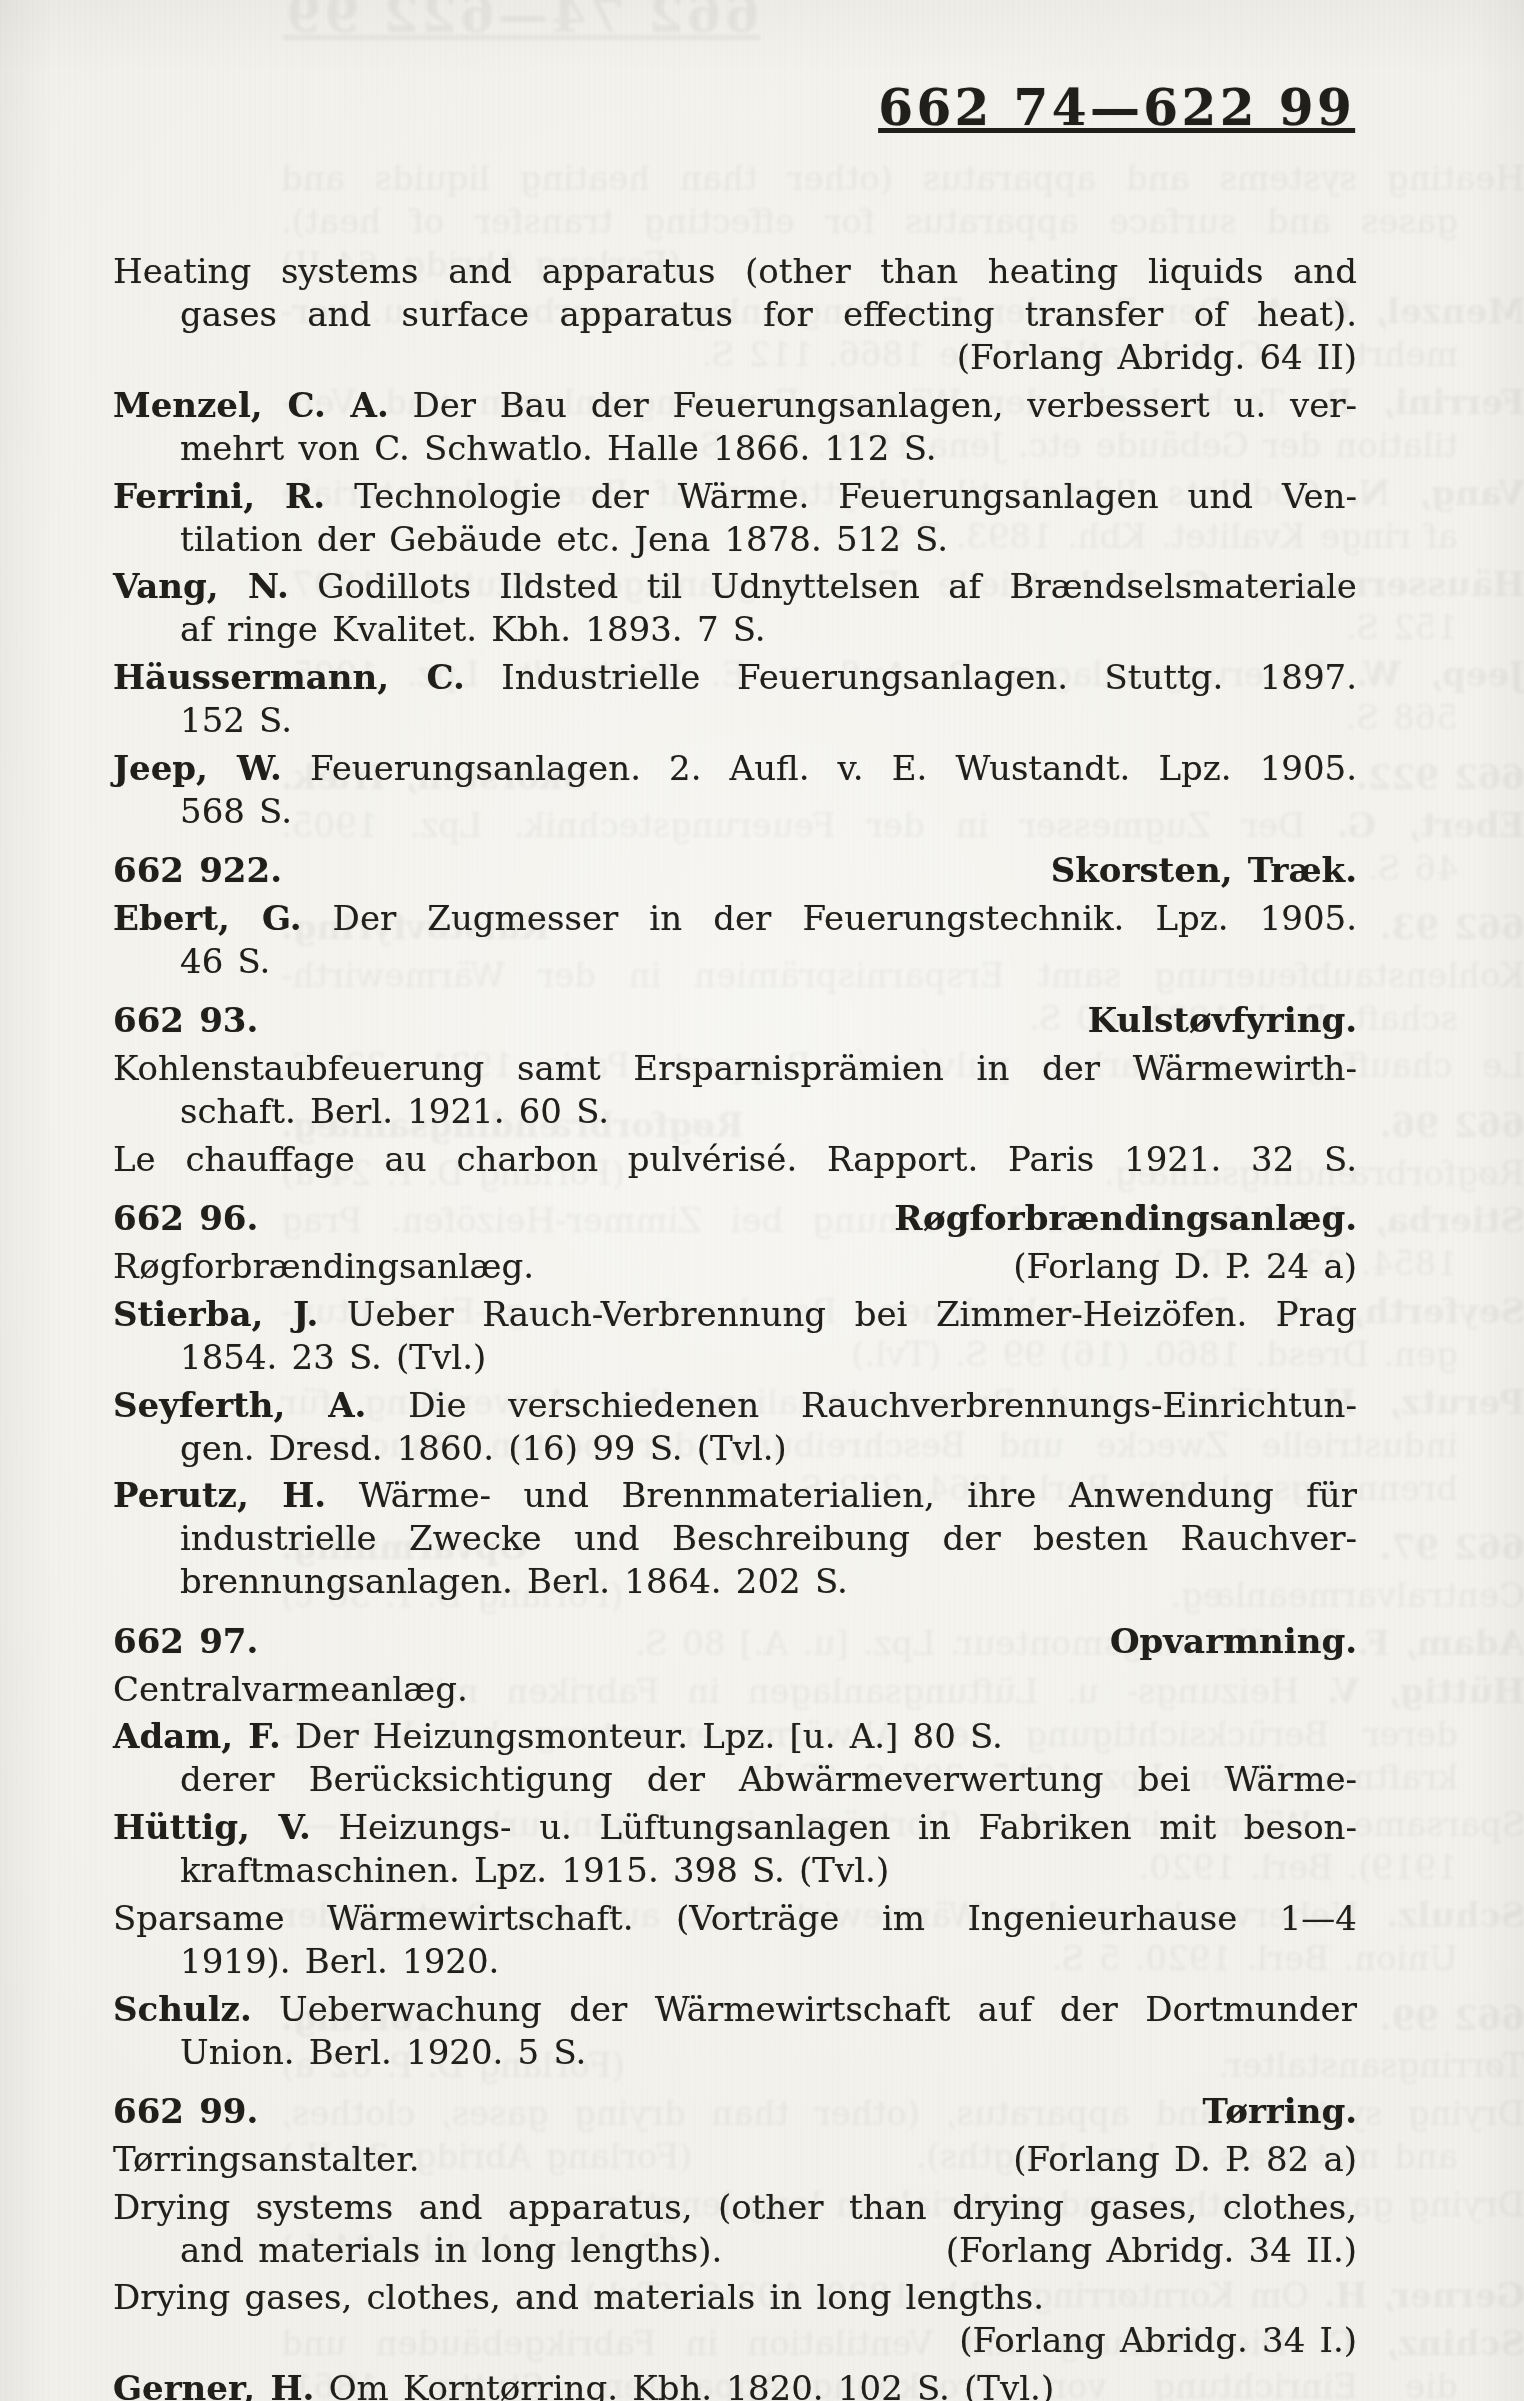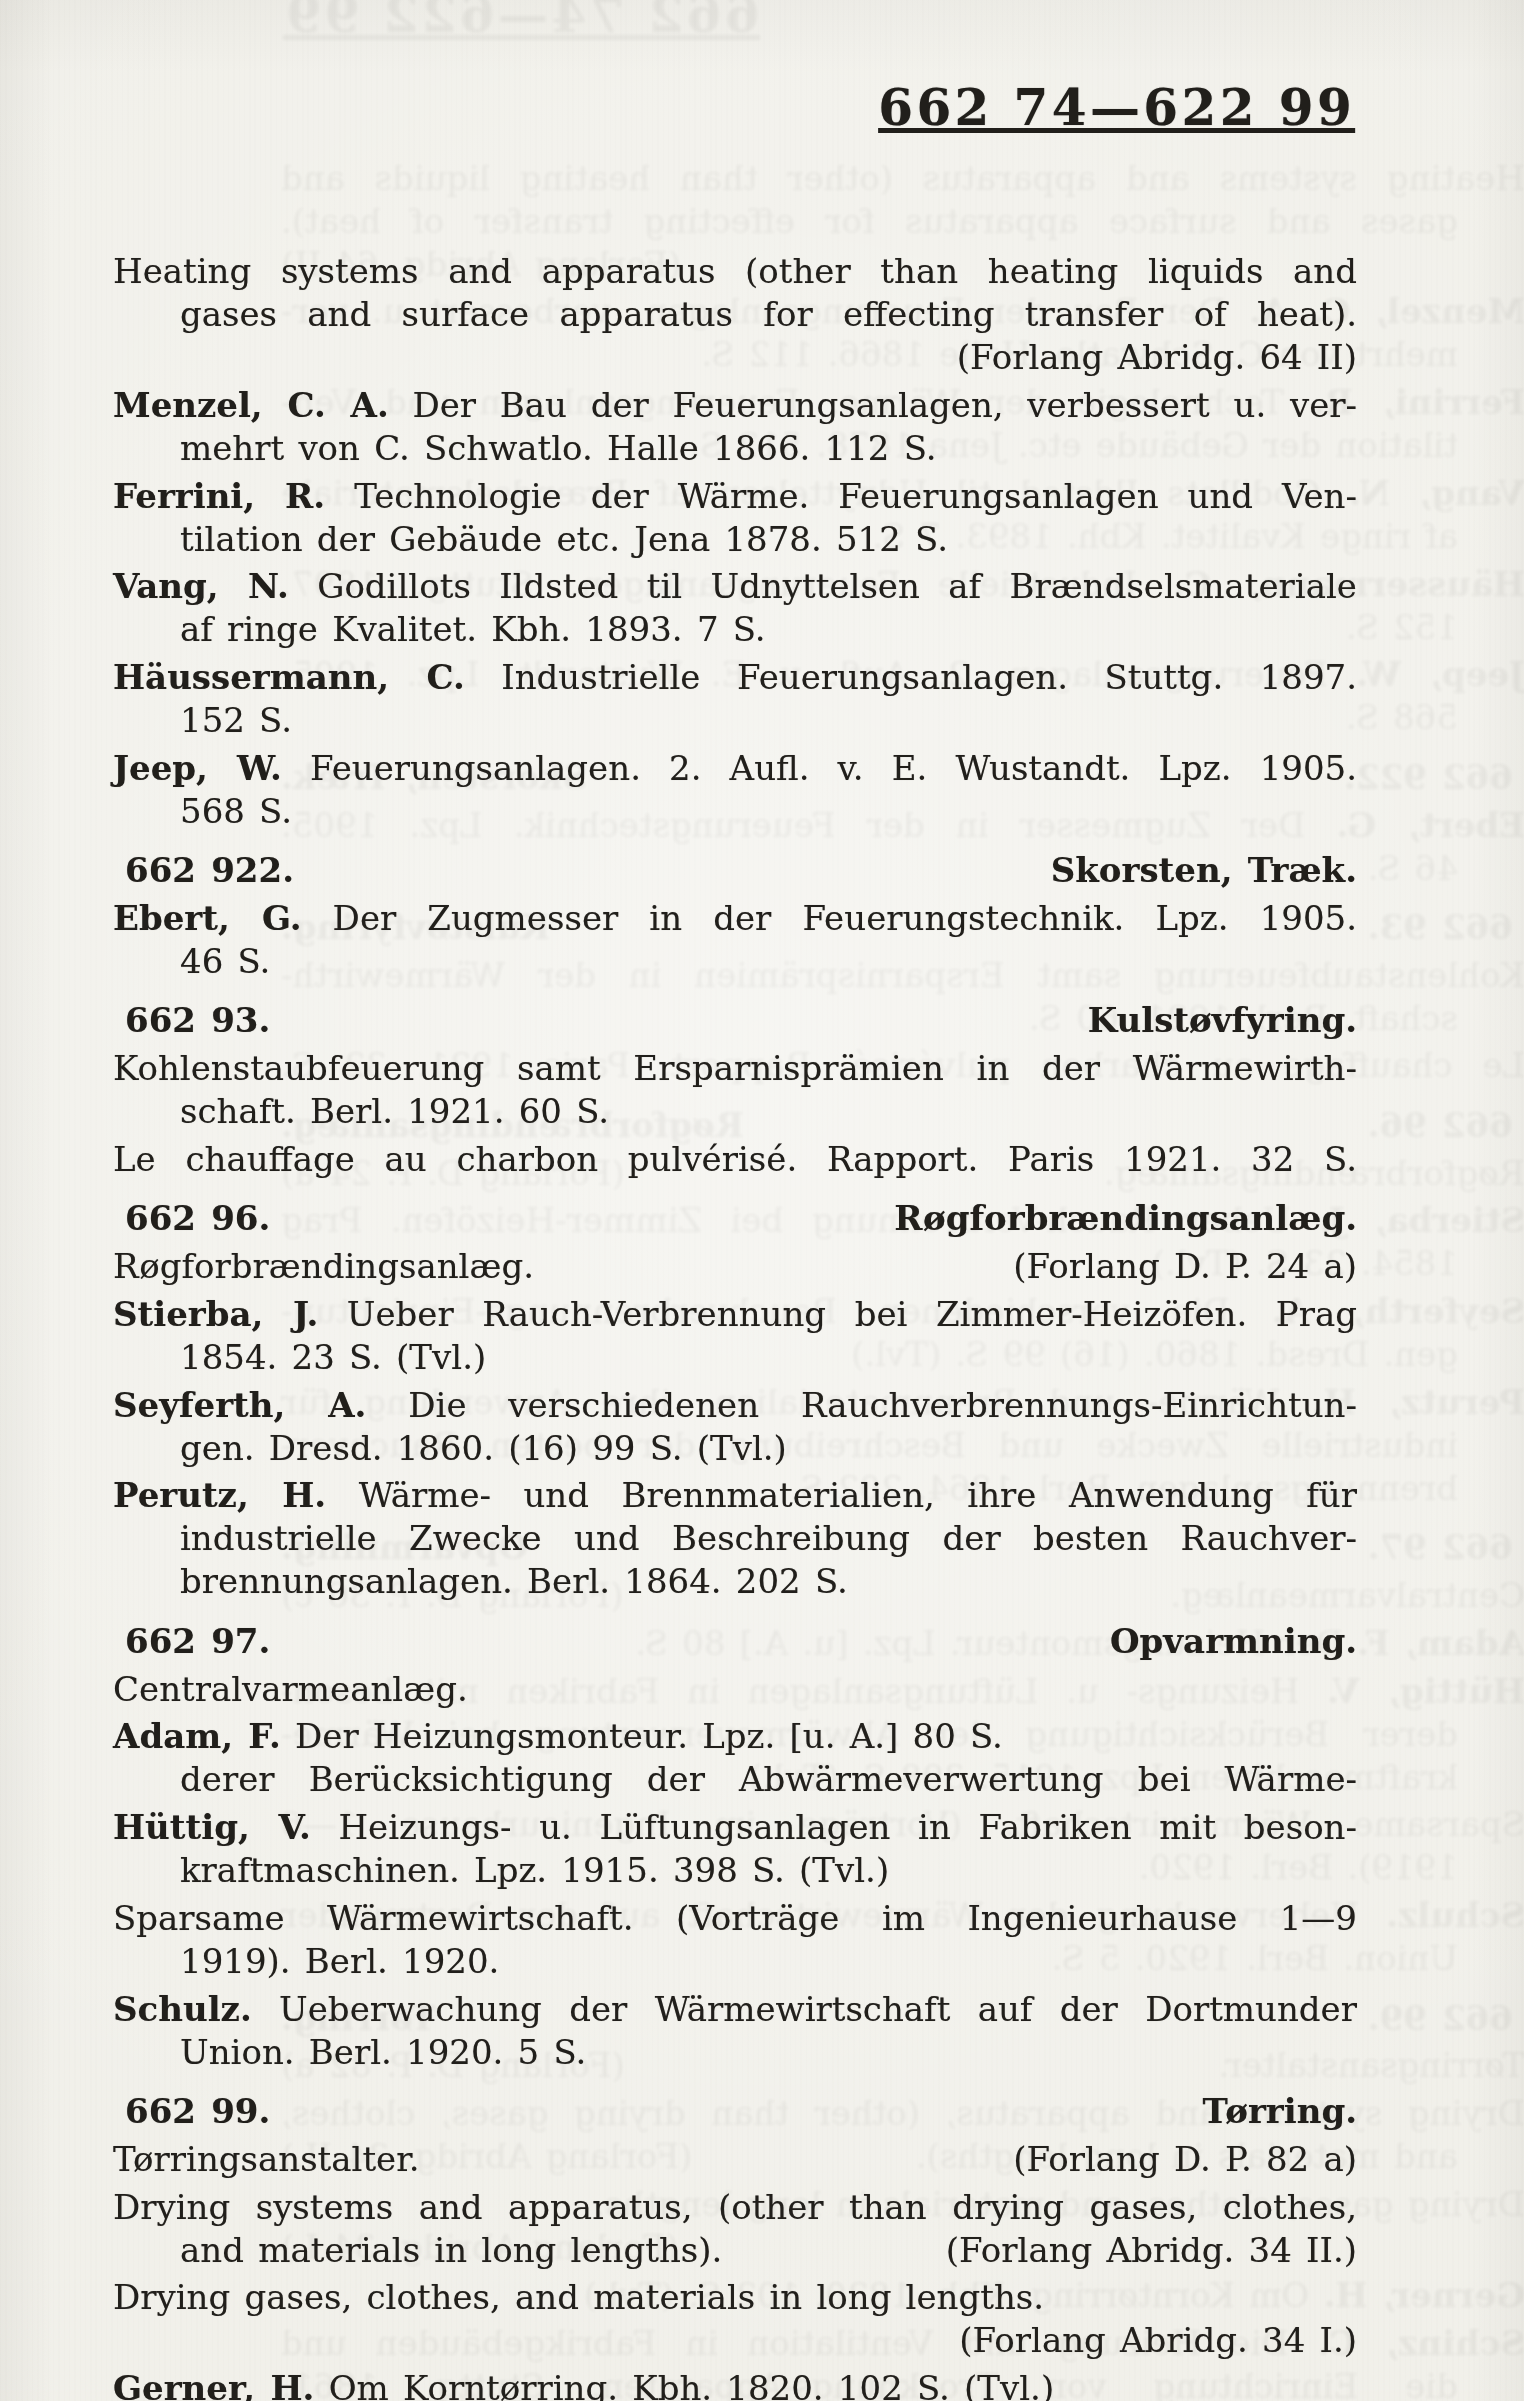--- a/index.html
+++ b/index.html
@@ -50,21 +50,21 @@
     text-shadow: 0 0 0.7px rgba(25,22,18,0.38);
     white-space: normal;
   }
   .indent { padding-left: 67px; }
   .justify { text-align: justify; text-align-last: justify; }
   .right { text-align: right; }
   .split { display: flex; justify-content: space-between; align-items: baseline; }
   .split .ref { white-space: nowrap; padding-left: 29px; }
   .section { display: flex; justify-content: space-between; align-items: baseline; font-weight: 700; }
   .gap-entry { margin-top: 4.8px; }
-  .gap-section { margin-top: 16.3px; margin-bottom: 4.8px; margin-left: 12px; }
+  .gap-section { margin-top: 16.3px; margin-bottom: 4.8px; }
   .b { font-weight: 700; margin-top: 40px; }
 </style>
 </head>
 <body>
 
 <div class="page">
   <div class="ghost" id="ghost" aria-hidden="true">
       <div class="content" style="position: static;">
     <div class="running-head">662 74—622 99</div>
     <div class="body">
@@ -195,21 +195,21 @@
           <span class="code">662 97.</span>
           <span class="title">Opvarmning.</span>
         </div>
         <div class="line split gap-entry">
           <span><span>Centralvarmeanlæg.</span></span>
         </div>
         <div class="line gap-entry"><span class="b">Adam, F.</span><span> Der Heizungsmonteur. Lpz. [u. A.] 80 S.</span></div>
         <div class="line indent justify"><span>derer Berücksichtigung der Abwärmeverwertung bei Wärme-</span></div>
         <div class="line justify gap-entry"><span class="b">Hüttig, V.</span><span> Heizungs- u. Lüftungsanlagen in Fabriken mit beson-</span></div>
         <div class="line indent"><span>kraftmaschinen. Lpz. 1915. 398 S. (Tvl.)</span></div>
-        <div class="line justify gap-entry"><span>Sparsame Wärmewirtschaft. (Vorträge im Ingenieurhause 1—9</span></div>
+        <div class="line justify gap-entry"><span>Sparsame Wärmewirtschaft. (Vorträge im Ingenieurhause 1—4</span></div>
         <div class="line indent"><span>1919). Berl. 1920.</span></div>
         <div class="line justify gap-entry"><span class="b">Schulz.</span><span> Ueberwachung der Wärmewirtschaft auf der Dortmunder</span></div>
         <div class="line indent"><span>Union. Berl. 1920. 5 S.</span></div>
         <div class="line section gap-section">
           <span class="code">662 99.</span>
           <span class="title">Tørring.</span>
         </div>
         <div class="line split gap-entry">
           <span><span>Tørringsanstalter.</span></span>
           <span class="ref">(Forlang D. P. 82 a)</span>

